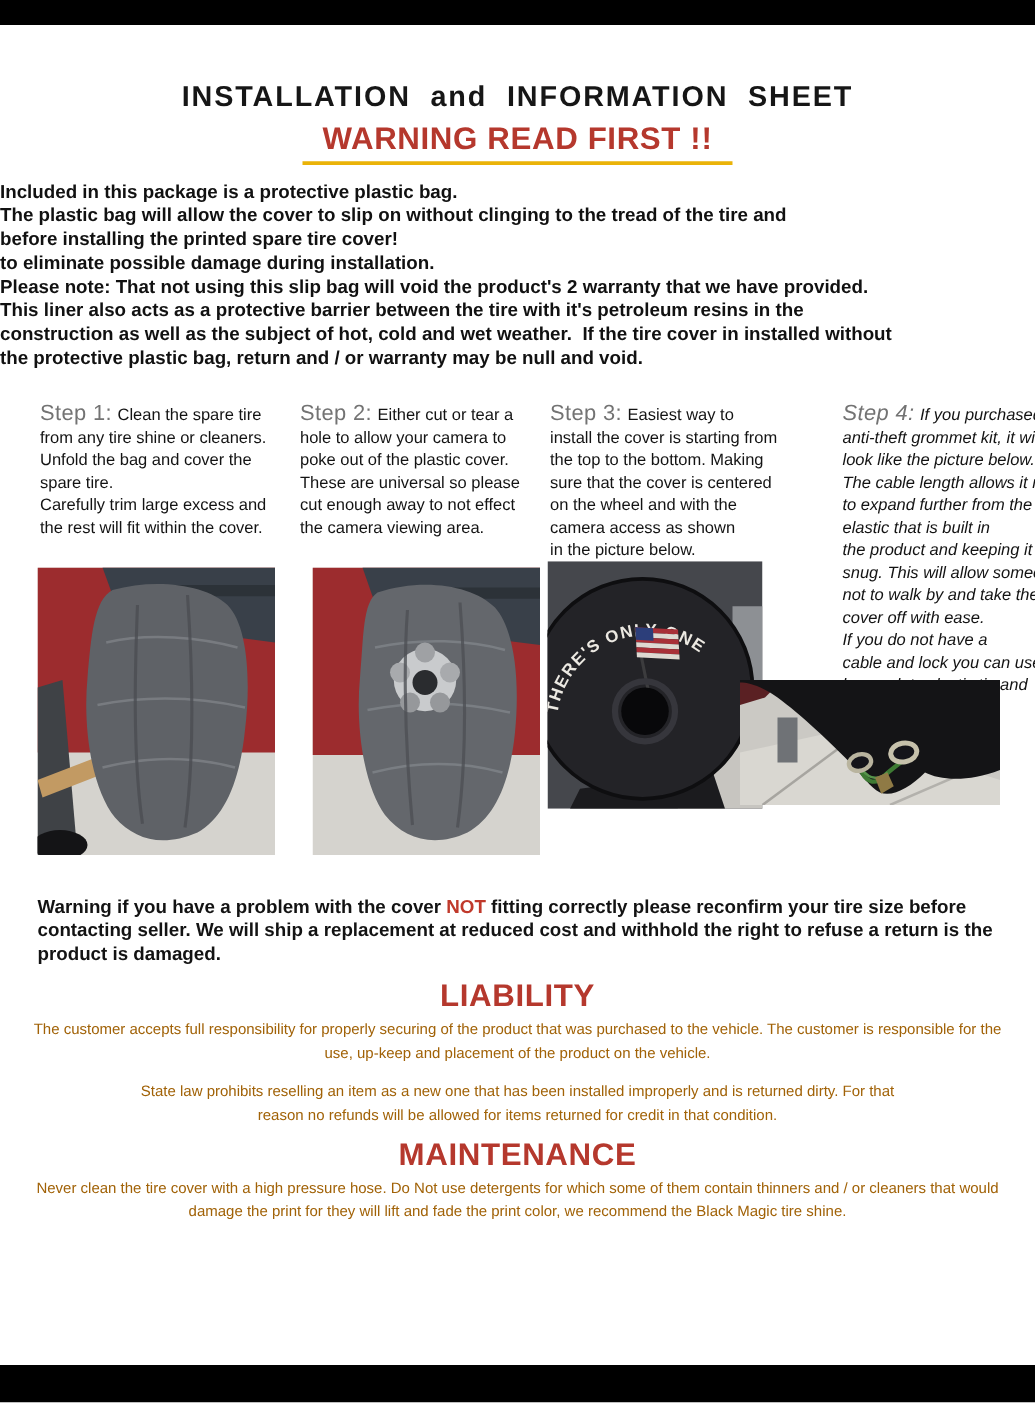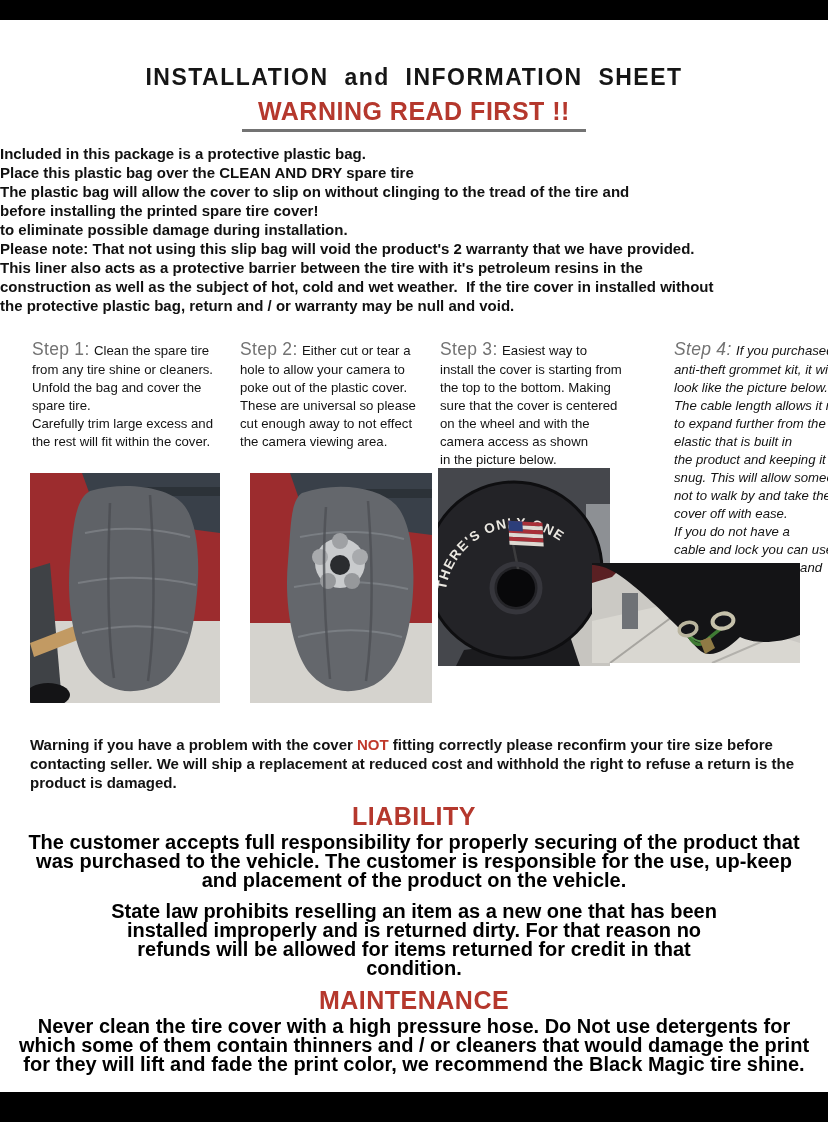--- a/index.html
+++ b/index.html
@@ -10,21 +10,21 @@
   .bar-top{height:20px;background:#000;}
   .bar-bottom{position:absolute;left:0;bottom:0;width:828px;height:30px;background:#000;}
 
   .title{
     margin-top:44px;text-align:center;font-weight:bold;font-size:23px;
     letter-spacing:1.5px;white-space:pre;color:#161616;
   }
   .warn-head{text-align:center;margin-top:6px;}
   .warn-head span{
     display:inline-block;color:#b5382d;font-size:25px;font-weight:bold;
-    border-bottom:3px solid #737373;padding:0 16px 3px 16px;letter-spacing:.5px;text-align:center;
+    border-bottom:3px solid #eab308;padding:0 16px 3px 16px;letter-spacing:.5px;text-align:center;
   }
 
   .intro{margin-top:12px;font-weight:bold;font-size:15px;line-height:19px;}
   .intro div{white-space:pre;}
 
   .midzone{position:relative;margin-top:24px;height:396px;}
   .step{position:absolute;top:0;}
   .step-label{font-size:17.5px;color:#737373;letter-spacing:.3px;}
   .step-body{font-size:13.2px;line-height:15.6px;white-space:pre-line;color:#131313;}
   #step1{left:32px;width:202px;}
@@ -41,41 +41,40 @@
     margin:0 28px 0 30px;font-weight:bold;font-size:15px;line-height:19px;color:#131313;
   }
   .red-inline{color:#c0392b;}
 
   .section-head{
     text-align:center;color:#b5382d;font-size:25px;font-weight:bold;letter-spacing:.5px;
   }
   #liability-head{margin-top:10px;}
   #maintenance-head{margin-top:8px;}
   .para{
-    text-align:center;font-weight:bold;font-size:20px;line-height:19px;color:#000000;
+    text-align:center;font-weight:normal;font-size:12px;line-height:19px;color:#a16207;
     margin-left:auto;margin-right:auto;
   }
   #liability-para1{margin-top:2px;width:780px;}
   #liability-para2{margin-top:12px;width:620px;}
   #maintenance-para{margin-top:2px;width:792px;}
 </style>
 </head>
 <body>
 
 <div class="bar-top"></div>
 
 <div class="title">INSTALLATION  and  INFORMATION  SHEET</div>
 
 <div class="warn-head">
   <span>WARNING READ FIRST !!</span>
 </div>
 
 <div class="intro">
   <div>Included in this package is a protective plastic bag.</div>
-  <div>Place this plastic bag over the CLEAN AND DRY spare tire</div>
   <div>The plastic bag will allow the cover to slip on without clinging to the tread of the tire and</div>
   <div>before installing the printed spare tire cover!</div>
   <div>to eliminate possible damage during installation.</div>
   <div>Please note: That not using this slip bag will void the product's 2 warranty that we have provided.</div>
   <div>This liner also acts as a protective barrier between the tire with it's petroleum resins in the</div>
   <div>construction as well as the subject of hot, cold and wet weather.  If the tire cover in installed without</div>
   <div>the protective plastic bag, return and / or warranty may be null and void.</div>
 </div>
 
 <div class="midzone">

